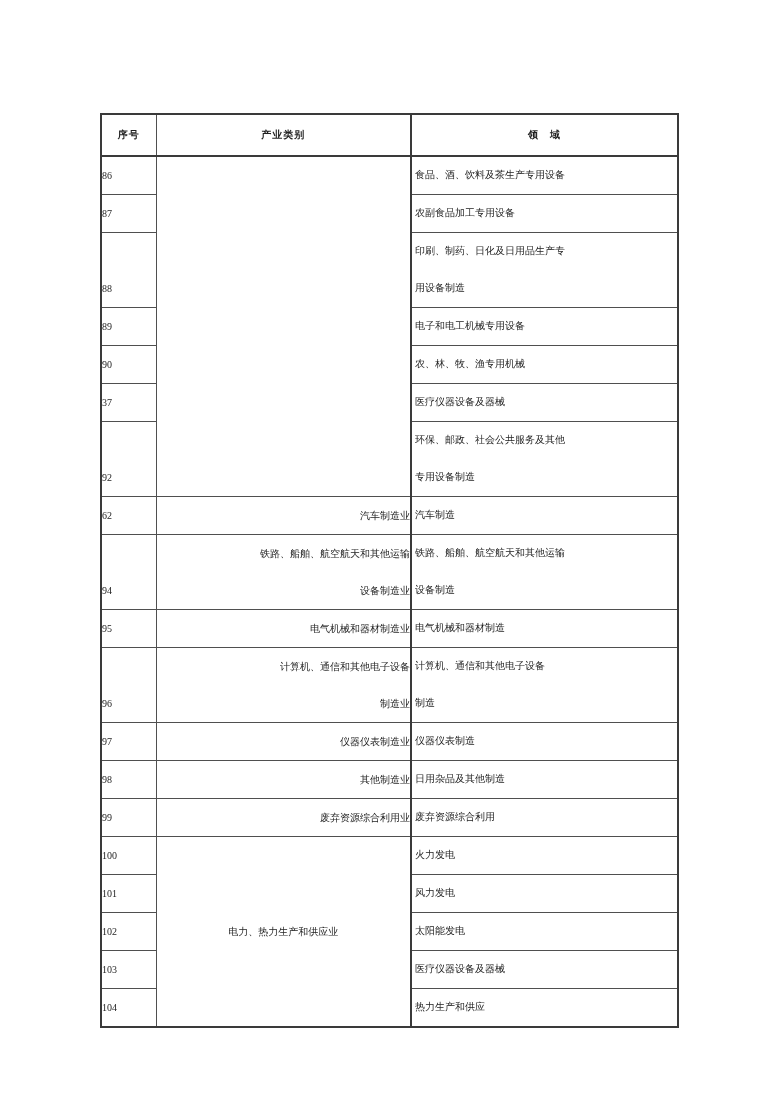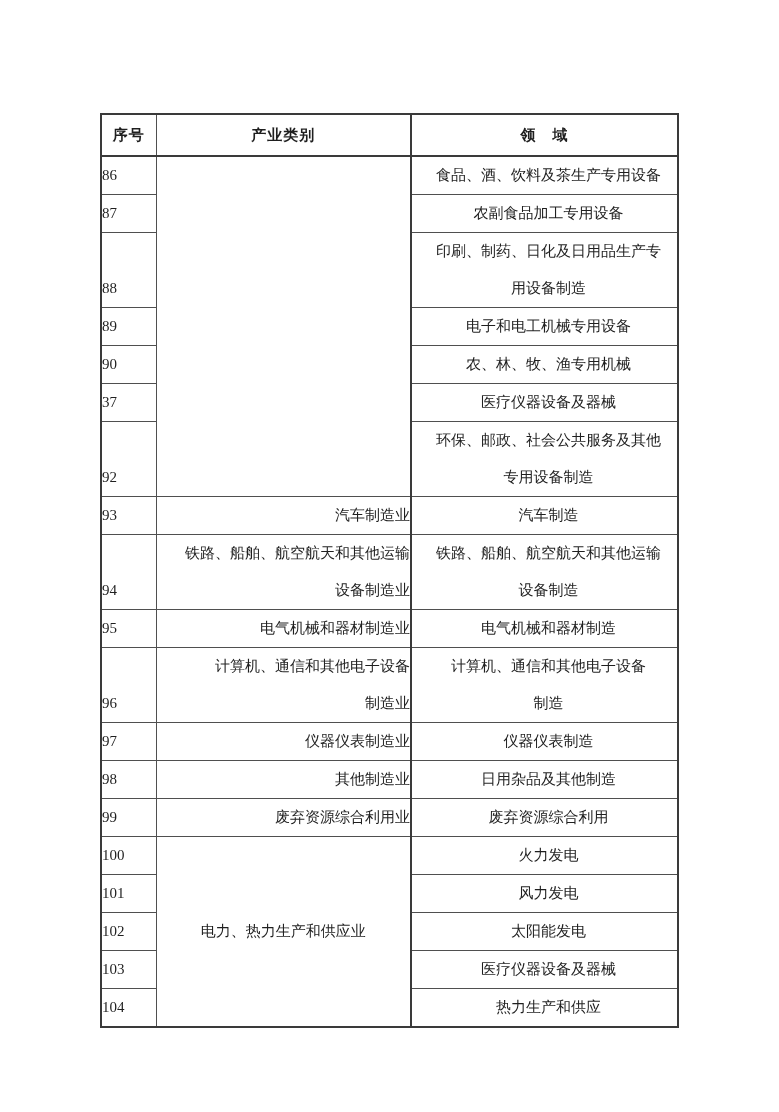--- a/index.html
+++ b/index.html
@@ -11,21 +11,21 @@
     font-family:"Liberation Serif","DejaVu Serif",serif;
     color:#1f1f1f;
   }
   table.doc{
     position:absolute;
     left:100px;top:113px;
     width:577px;
     border-collapse:collapse;
     table-layout:fixed;
     border:2px solid #3a3a3a;
-    font-size:15px;
+    font-size:10px;
   }
   col.c-no{width:55px;}
   col.c-cat{width:255px;}
   col.c-field{width:267px;}
   tr.h{height:40px;}
   tr.r{height:37px;}
   tr.r2{height:74px;}
   th,td{
     border:1px solid #4f4f4f;
     padding:0;
@@ -51,24 +51,25 @@
   }
   td.cat-merged{
     text-align:center;
     vertical-align:middle;
     margin-left:8px;
   }
   td.field, th.field{
     border-left:2px solid #3a3a3a;
   }
   td.field{
-    text-align:center;
-    padding-left:12px;
+    text-align:left;
+    padding-left:3px;
     padding-right:4px;
     vertical-align:bottom;
+    font-family:Liberation Mono, monospace;
   }
 </style>
 </head>
 <body>
 
 <div class="page">
   <table class="doc">
     <colgroup>
       <col class="c-no">
         <col class="c-cat">
@@ -107,21 +108,21 @@
       <td class="no">37</td>
       <td class="field">医疗仪器设备及器械</td>
     </tr>
     <tr class="r2">
       <td class="no">92</td>
       <td class="field">环保、邮政、社会公共服务及其他
 专用设备制造</td>
     </tr>
 
     <tr class="r">
-      <td class="no">93</td>
+      <td class="no">62</td>
       <td class="cat">汽车制造业</td>
       <td class="field">汽车制造</td>
     </tr>
     <tr class="r2">
       <td class="no">94</td>
       <td class="cat">铁路、船舶、航空航天和其他运输
 设备制造业</td>
       <td class="field">铁路、船舶、航空航天和其他运输
 设备制造</td>
     </tr>

